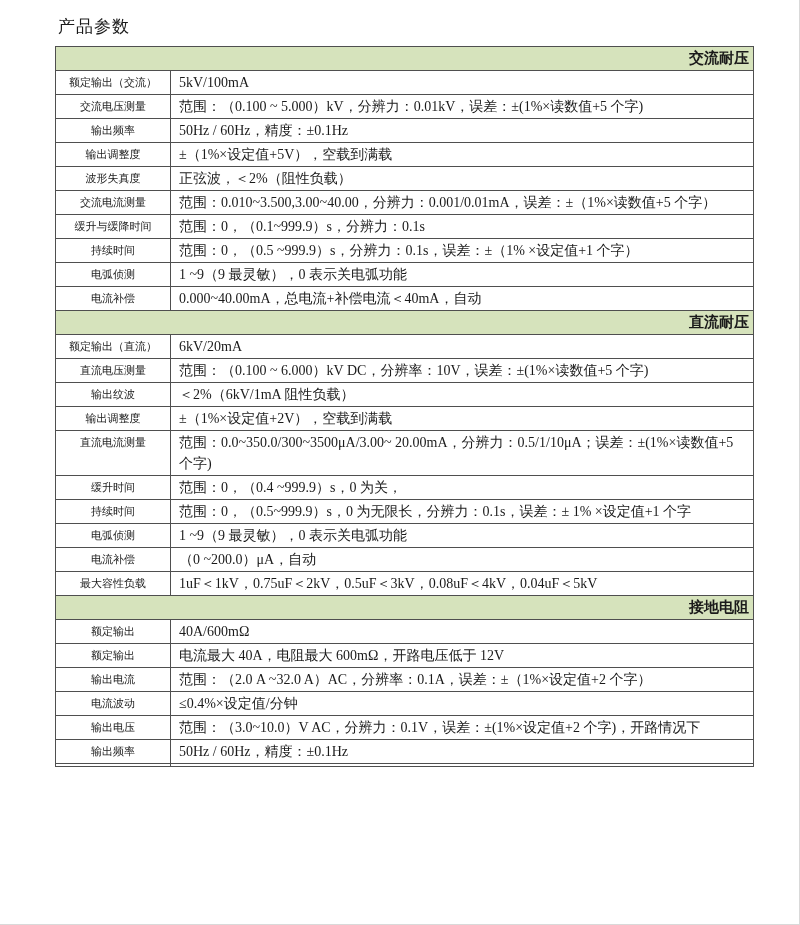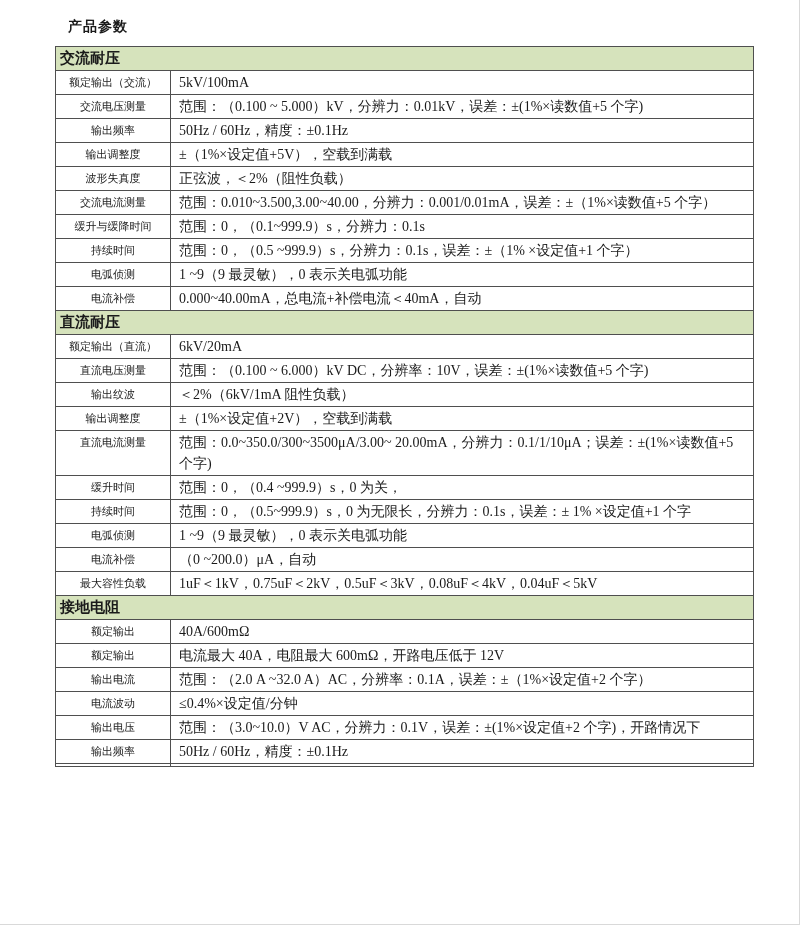--- a/index.html
+++ b/index.html
@@ -19,40 +19,40 @@
     color: var(--text-c);
   }
   .page {
     width: 800px; height: 925px;
     padding: 16px 0 0 50px;
     border-right: 1px solid #d9d9d9;
     border-bottom: 1px solid #d9d9d9;
     overflow: hidden;
   }
   .doc-title {
-    font-size: 14px;
-    font-weight: bold;
-    margin: 0 0 8px 18px;
+    font-size: 17px;
+    font-weight: normal;
+    margin: 0 0 8px 8px;
     line-height: 22px;
     letter-spacing: 1px;
   }
   table.spec {
     border-collapse: collapse;
     table-layout: fixed;
     width: 698px;
     margin-left: 5px;
   }
   table.spec td {
     border: 1px solid var(--border-c);
     vertical-align: top;
     overflow: hidden;
   }
   td.section-header {
     background: var(--header-bg);
-    text-align: left;
+    text-align: right;
     font-weight: bold;
     font-size: 15px;
     line-height: 21px;
     padding: 1px 4px;
   }
   td.param-label {
     text-align: center;
     font-size: 11px;
     line-height: 21px;
     padding: 1px 6px;
@@ -136,21 +136,21 @@
         <tr>
           <td class="param-label">输出纹波</td>
           <td class="param-value">＜2%（6kV/1mA 阻性负载）</td>
         </tr>
         <tr>
           <td class="param-label">输出调整度</td>
           <td class="param-value">±（1%×设定值+2V），空载到满载</td>
         </tr>
         <tr>
           <td class="param-label">直流电流测量</td>
-          <td class="param-value">范围：0.0~350.0/300~3500μA/3.00~ 20.00mA，分辨力：0.1/1/10μA；误差：±(1%×读数值+5 个字)</td>
+          <td class="param-value">范围：0.0~350.0/300~3500μA/3.00~ 20.00mA，分辨力：0.5/1/10μA；误差：±(1%×读数值+5 个字)</td>
         </tr>
         <tr>
           <td class="param-label">缓升时间</td>
           <td class="param-value">范围：0，（0.4 ~999.9）s，0 为关，</td>
         </tr>
         <tr>
           <td class="param-label">持续时间</td>
           <td class="param-value">范围：0，（0.5~999.9）s，0 为无限长，分辨力：0.1s，误差：± 1% ×设定值+1 个字</td>
         </tr>
         <tr>

